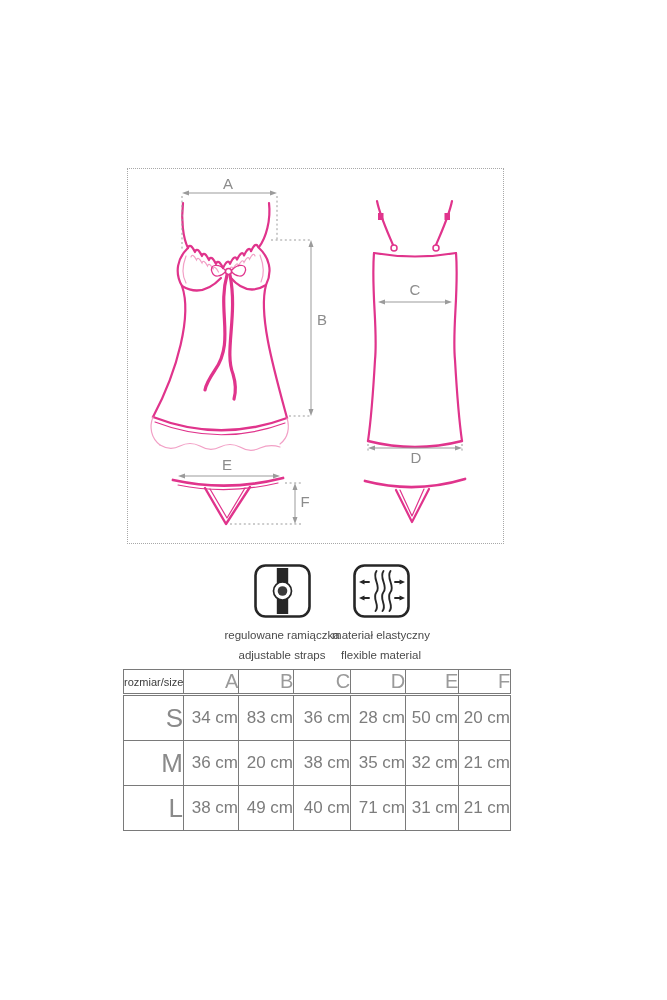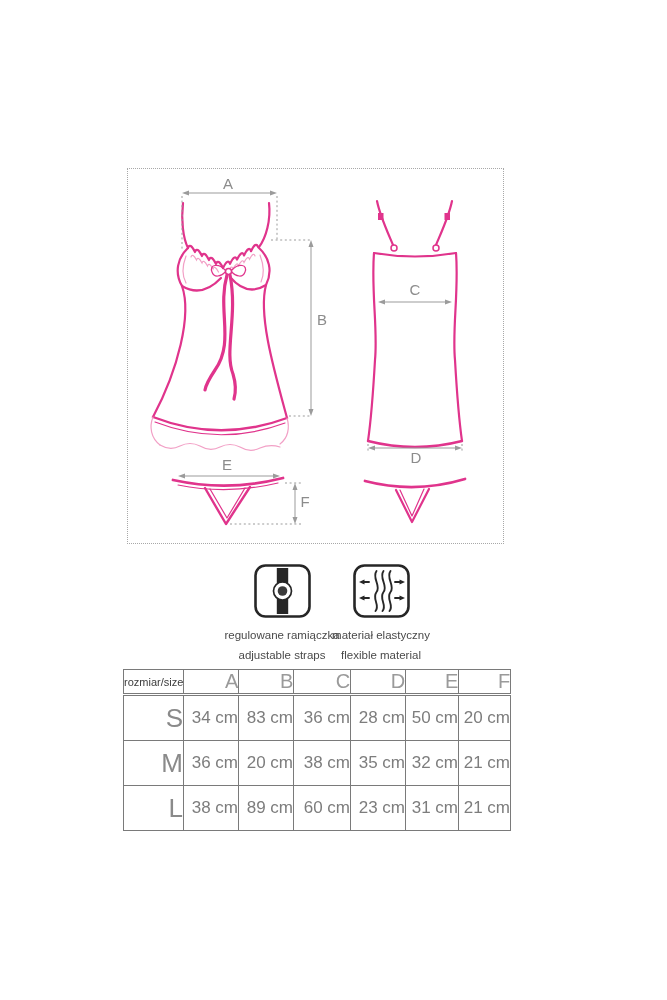--- a/index.html
+++ b/index.html
@@ -241,22 +241,22 @@
       <td class="cell-val">36 cm</td>
       <td class="cell-val">20 cm</td>
       <td class="cell-val">38 cm</td>
       <td class="cell-val">35 cm</td>
       <td class="cell-val">32 cm</td>
       <td class="cell-val">21 cm</td>
     </tr>
     <tr>
       <td class="cell-size">L</td>
       <td class="cell-val">38 cm</td>
-      <td class="cell-val">89 cm</td>
-      <td class="cell-val">60 cm</td>
-      <td class="cell-val">23 cm</td>
+      <td class="cell-val">49 cm</td>
+      <td class="cell-val">40 cm</td>
+      <td class="cell-val">71 cm</td>
       <td class="cell-val">31 cm</td>
       <td class="cell-val">21 cm</td>
     </tr>
   </tbody>
     </table>
 
 </div>
 
 </body></html>

